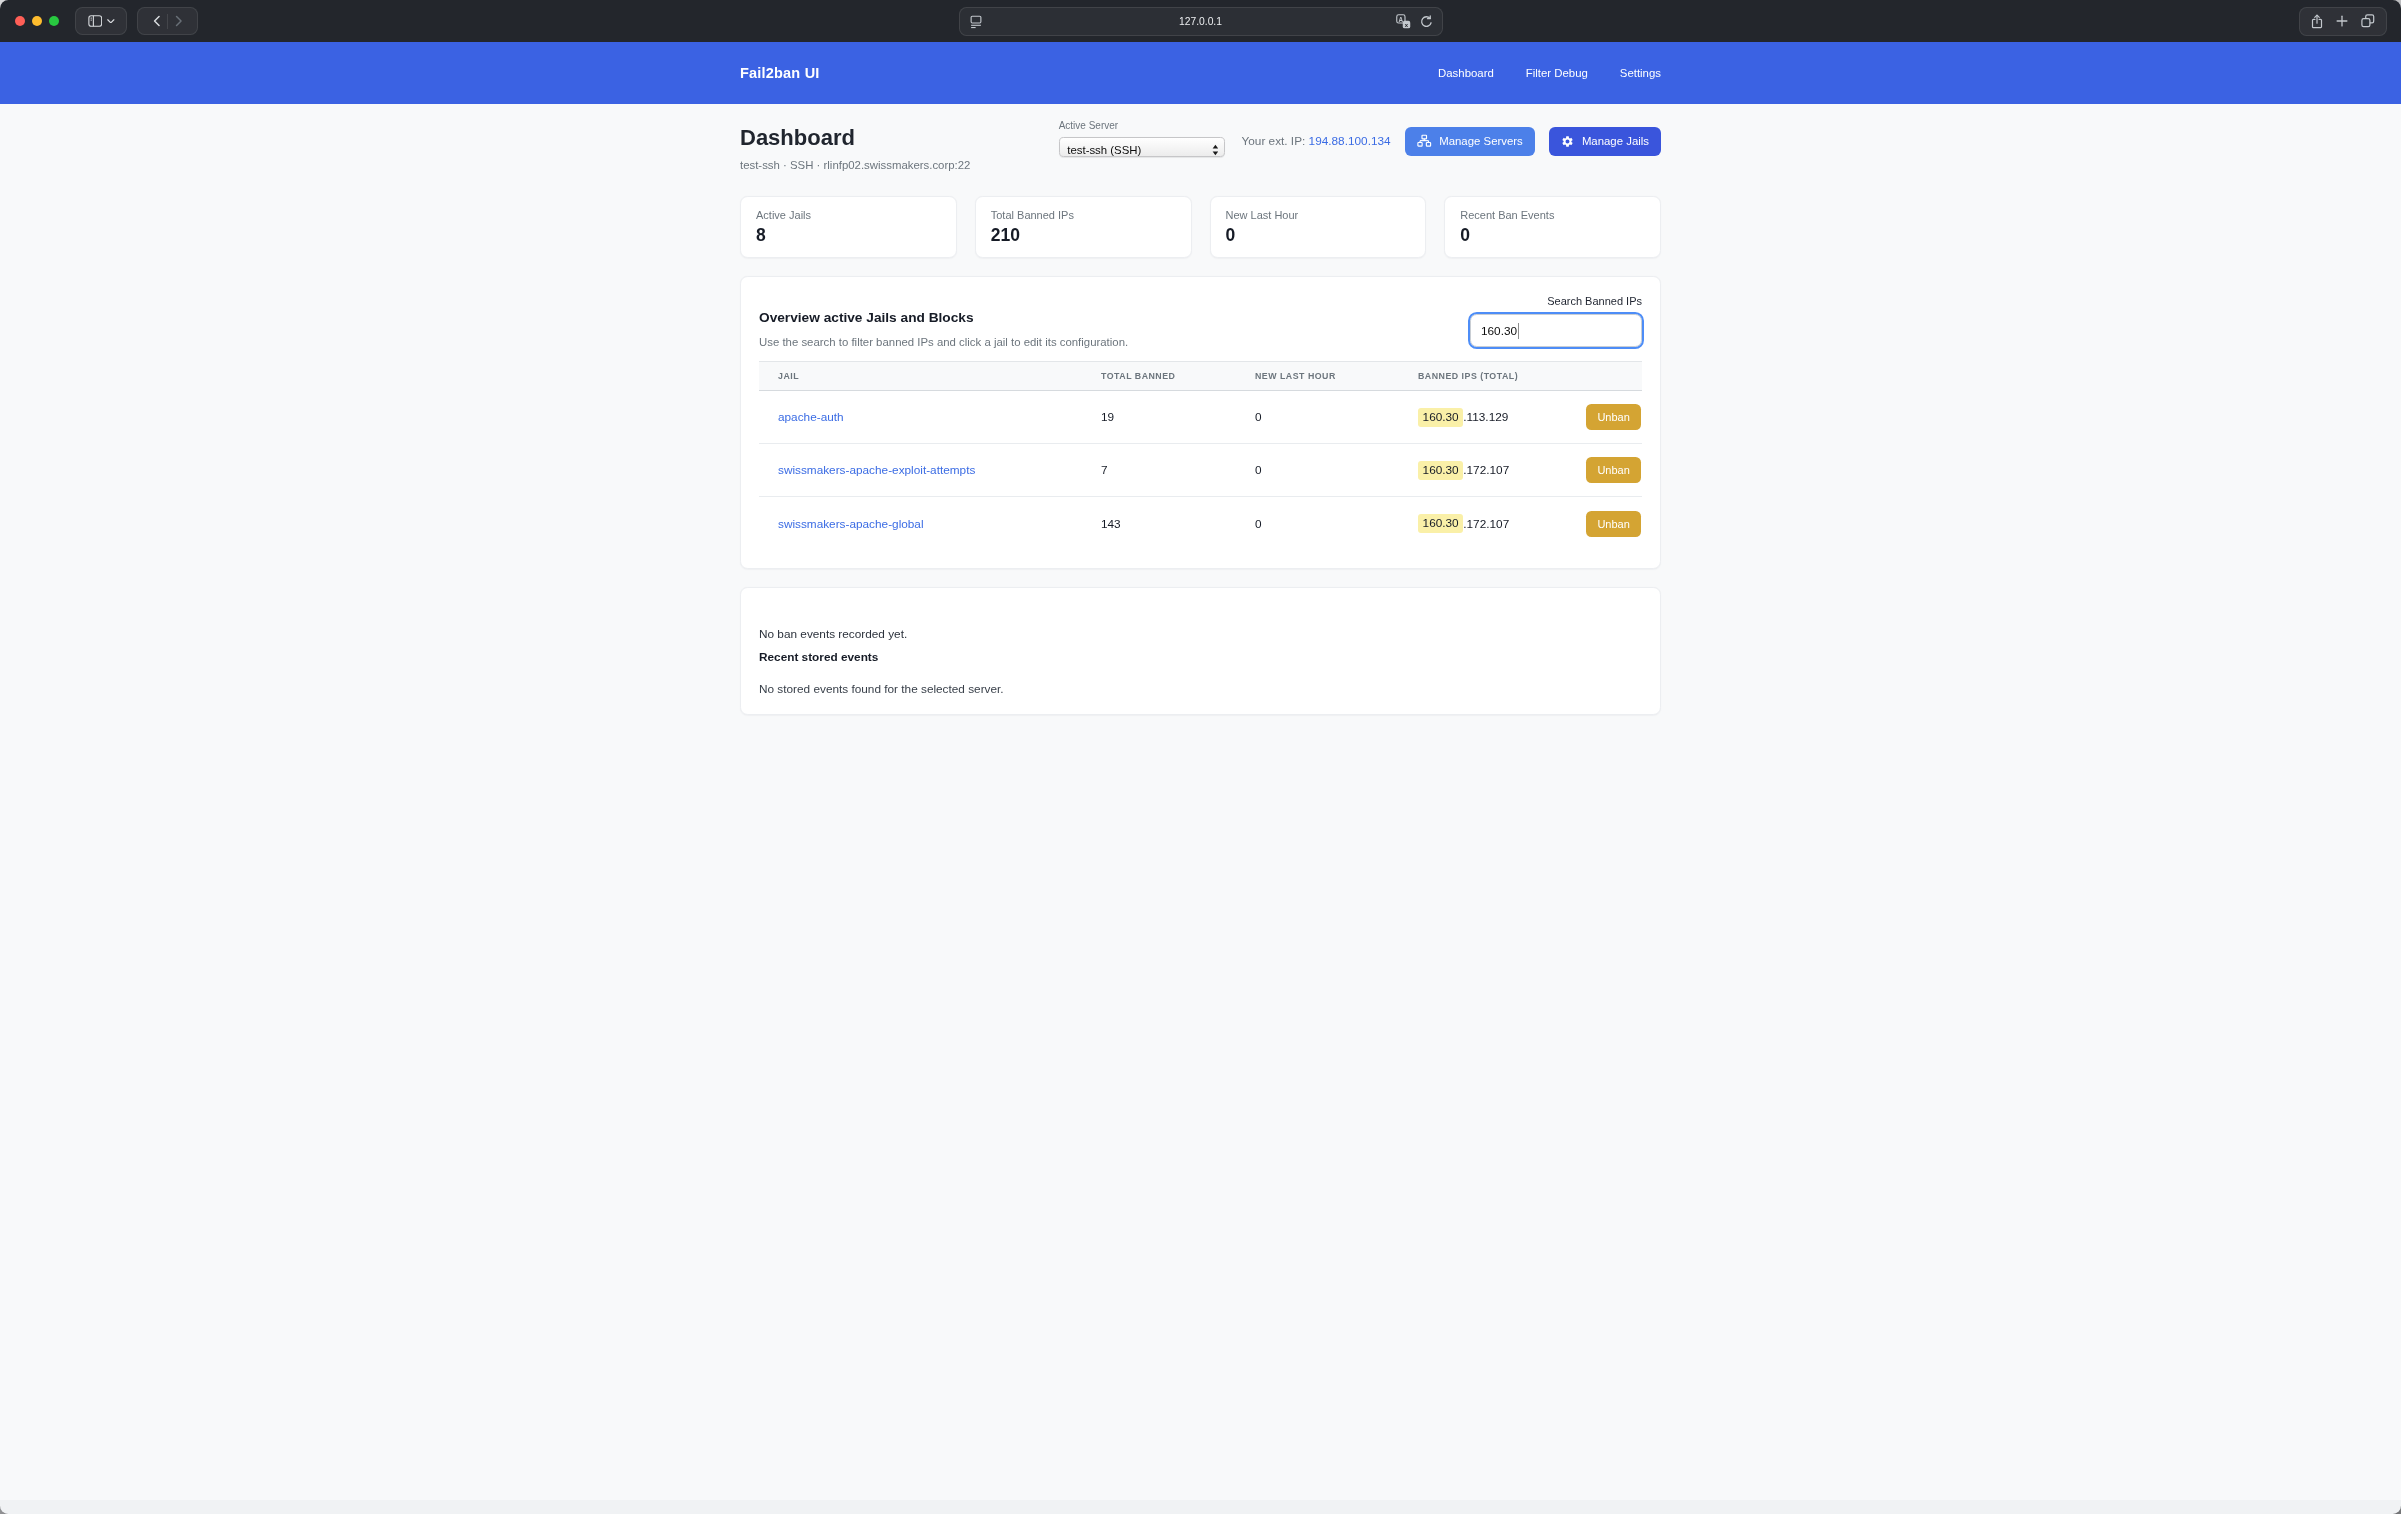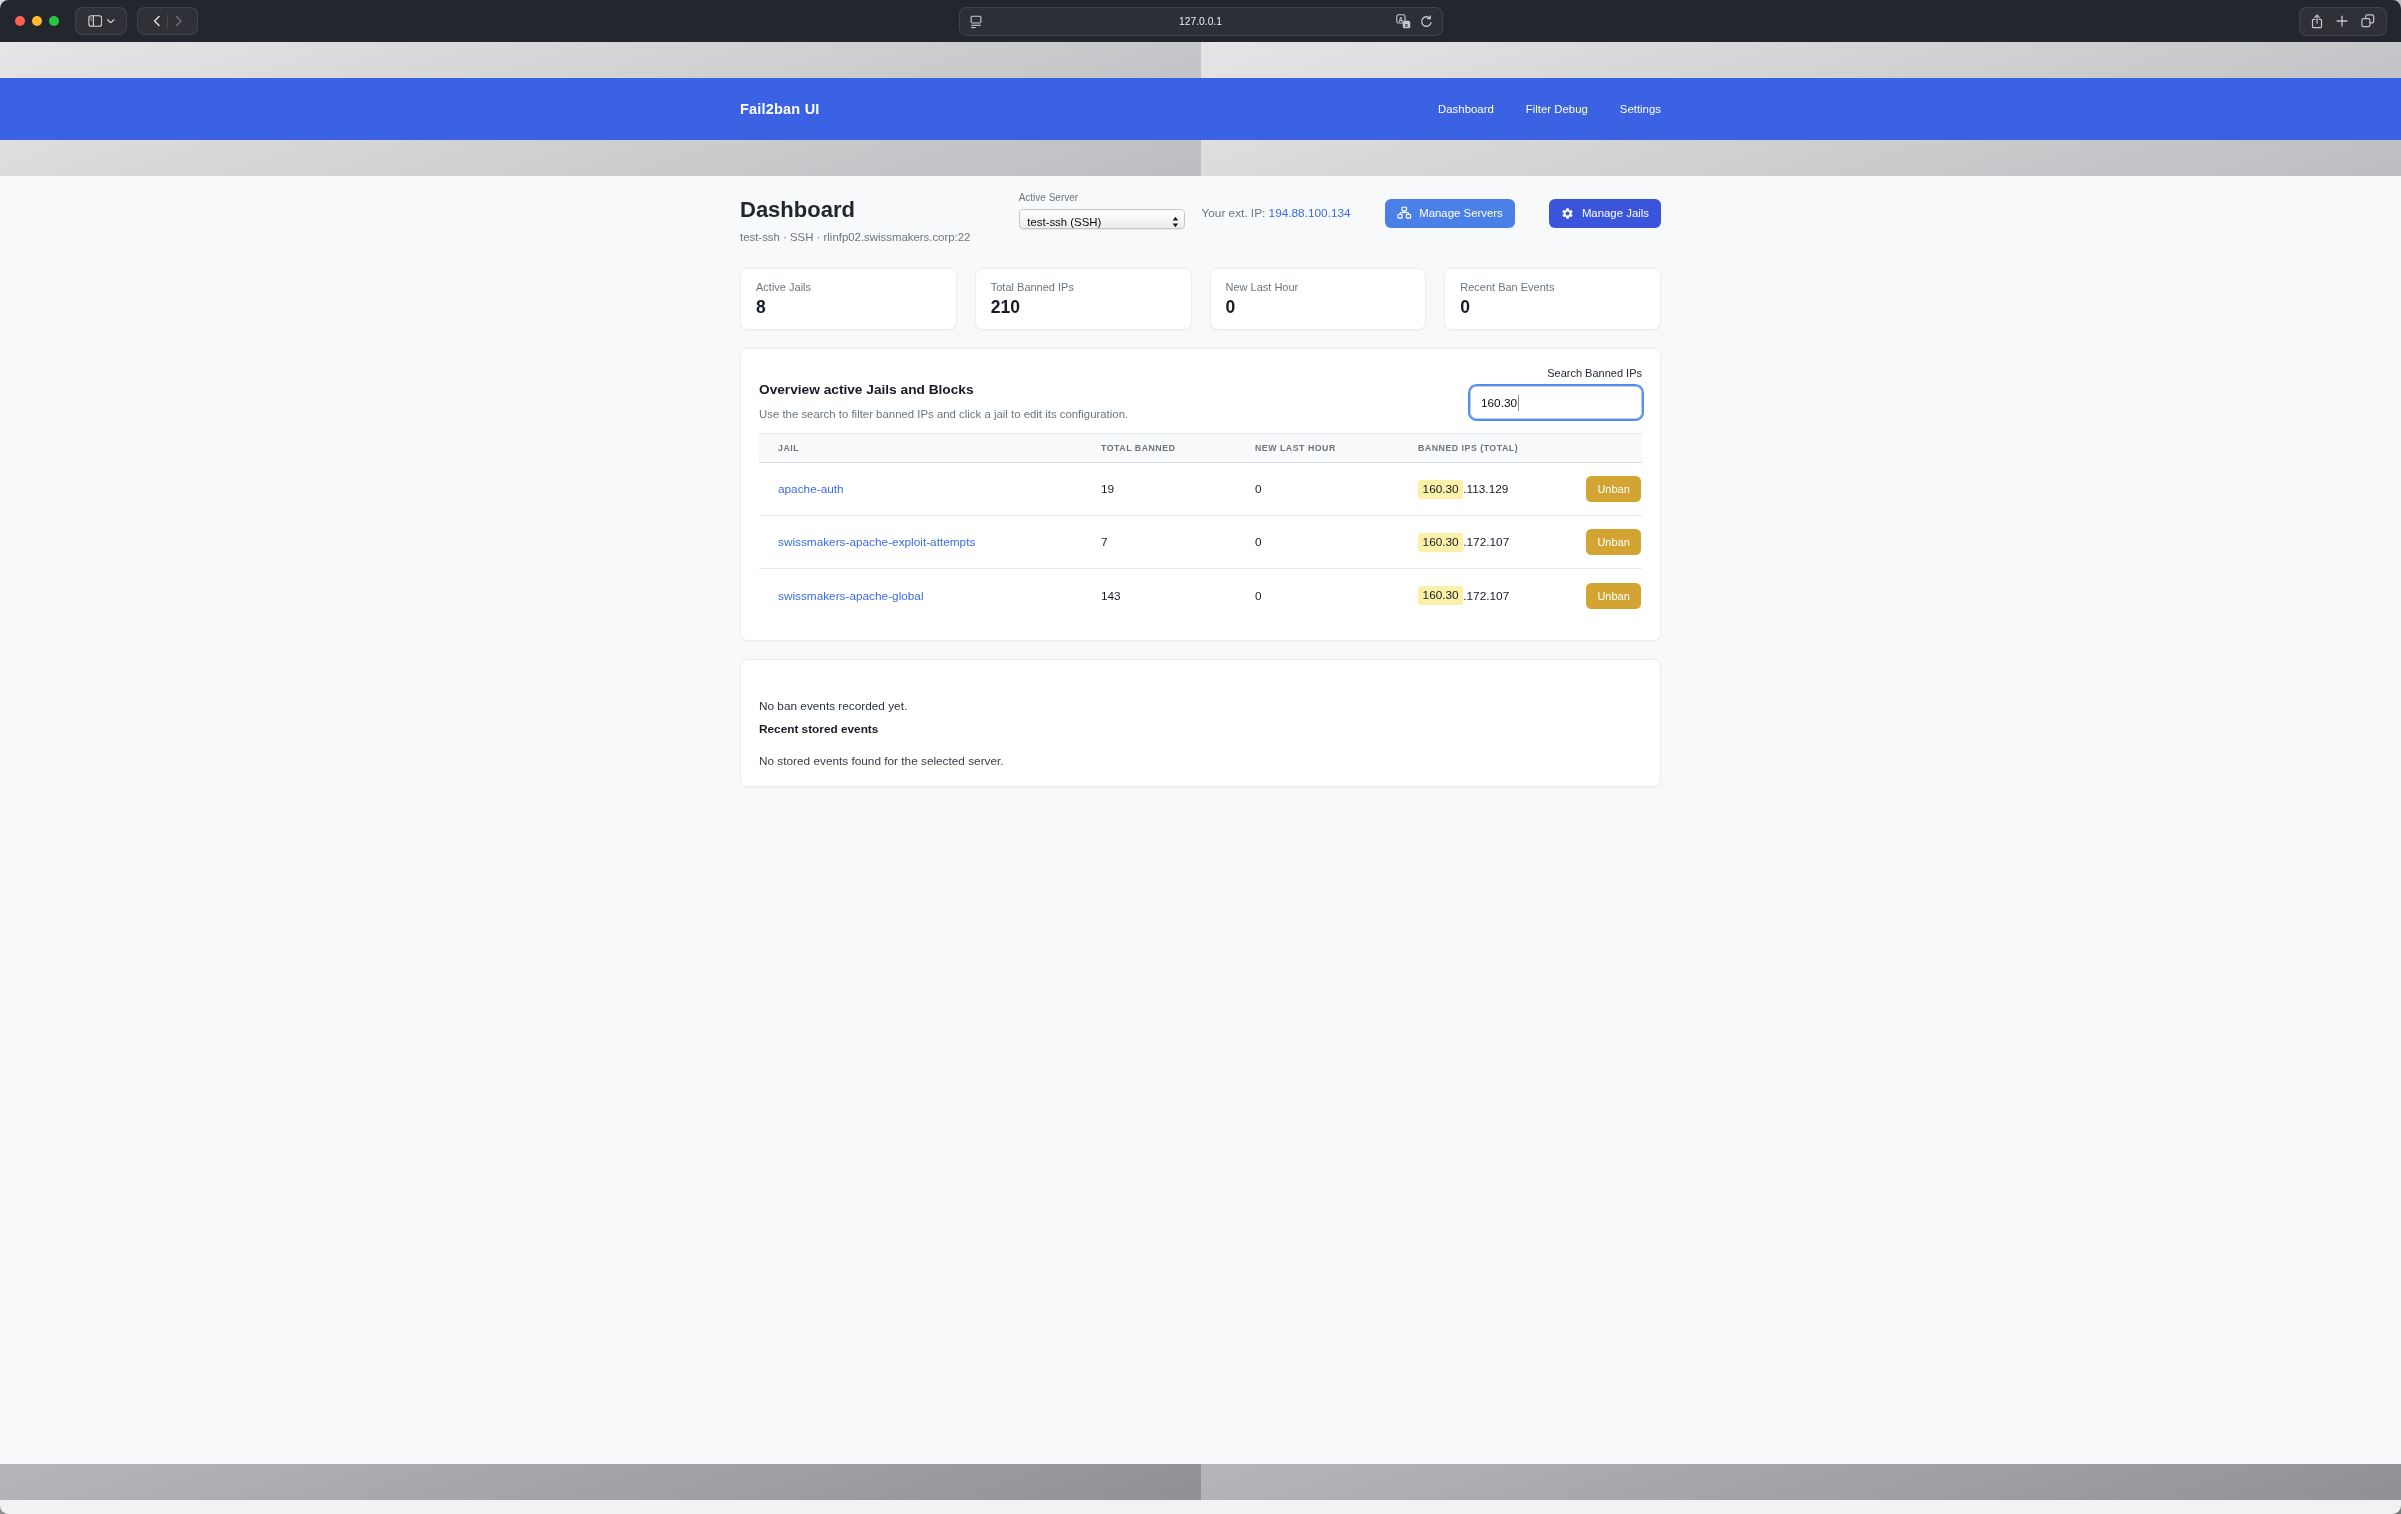--- a/index.html
+++ b/index.html
@@ -7,21 +7,20 @@
   body {
     font-family: "Liberation Sans", "DejaVu Sans", sans-serif;
     background: linear-gradient(160deg,#e8e8ea 0%,#b9babd 55%,#8f9093 100%);
     overflow:hidden;
   }
   .window {
     position:absolute; inset:0;
     border-radius:8.4px; overflow:hidden;
     display:flex; flex-direction:column;
     box-shadow:0 13.7px 38px rgba(0,0,0,.45);
-    gap:36px;
   }
   
   .chrome { height:42px; flex:0 0 auto; background:#23262c; position:relative;
             display:flex; align-items:center; }
   .traffic { display:flex; gap:6.8px; margin-left:15px; }
   .light { width:10px; height:10px; border-radius:50%; }
   .light.red { background:#ff5f57; } .light.yellow { background:#febc2e; } .light.green { background:#28c840; }
   .pill { height:28px; border-radius:7.6px; background:rgba(255,255,255,.055);
           border:0.8px solid rgba(255,255,255,.09); display:flex; align-items:center; justify-content:center; }
   .sidebar-pill { width:52px; margin-left:16.7px; gap:5.3px; }
@@ -53,21 +52,21 @@
   .server-block { display:flex; flex-direction:column; margin-top:-4.6px; margin-right:2.3px; }
   .server-label { font-size:10px; color:#6c757d; margin-bottom:5.3px; }
   .mac-select { width:166px; height:20.5px; border-radius:4.6px;
                 background:linear-gradient(#ffffff,#ececec); border:0.8px solid #c6c6c8;
                 box-shadow:0 0.8px 0.8px rgba(0,0,0,.08);
                 display:flex; align-items:flex-end; justify-content:space-between;
                 padding:0 5.3px 0 7.6px; font-size:11.4px; color:#0d0d0d; cursor:pointer; }
   .ext-ip { font-size:11.8px; color:#6c757d; white-space:nowrap; }
   .ext-ip-value { color:#3b6ce4; }
   .btn { height:29px; border-radius:6px; color:#fff; font-size:11.4px; font-weight:500;
-         display:flex; align-items:center; gap:7.6px; padding:0 12px; border:none; cursor:pointer;margin-left:20px; }
+         display:flex; align-items:center; gap:7.6px; padding:0 12px; border:none; cursor:pointer; }
   .btn-servers { background:#4c80e9; }
   .btn-jails { background:#3a55dc; }
   
   .stats { display:grid; grid-template-columns:repeat(4,1fr); gap:18px; margin-top:25px; }
   .stat-card { background:#fff; border:0.8px solid #eceef1; border-radius:7.6px; height:62px;
                padding:12px 15px; box-shadow:0 0.8px 1.5px rgba(16,24,40,.04); }
   .stat-label { font-size:11px; color:#6c757d; }
   .stat-value { font-size:17.5px; font-weight:700; color:#161b26; margin-top:3.8px; }
   
   .panel { background:#fff; border:0.8px solid #eceef1; border-radius:7.6px;

